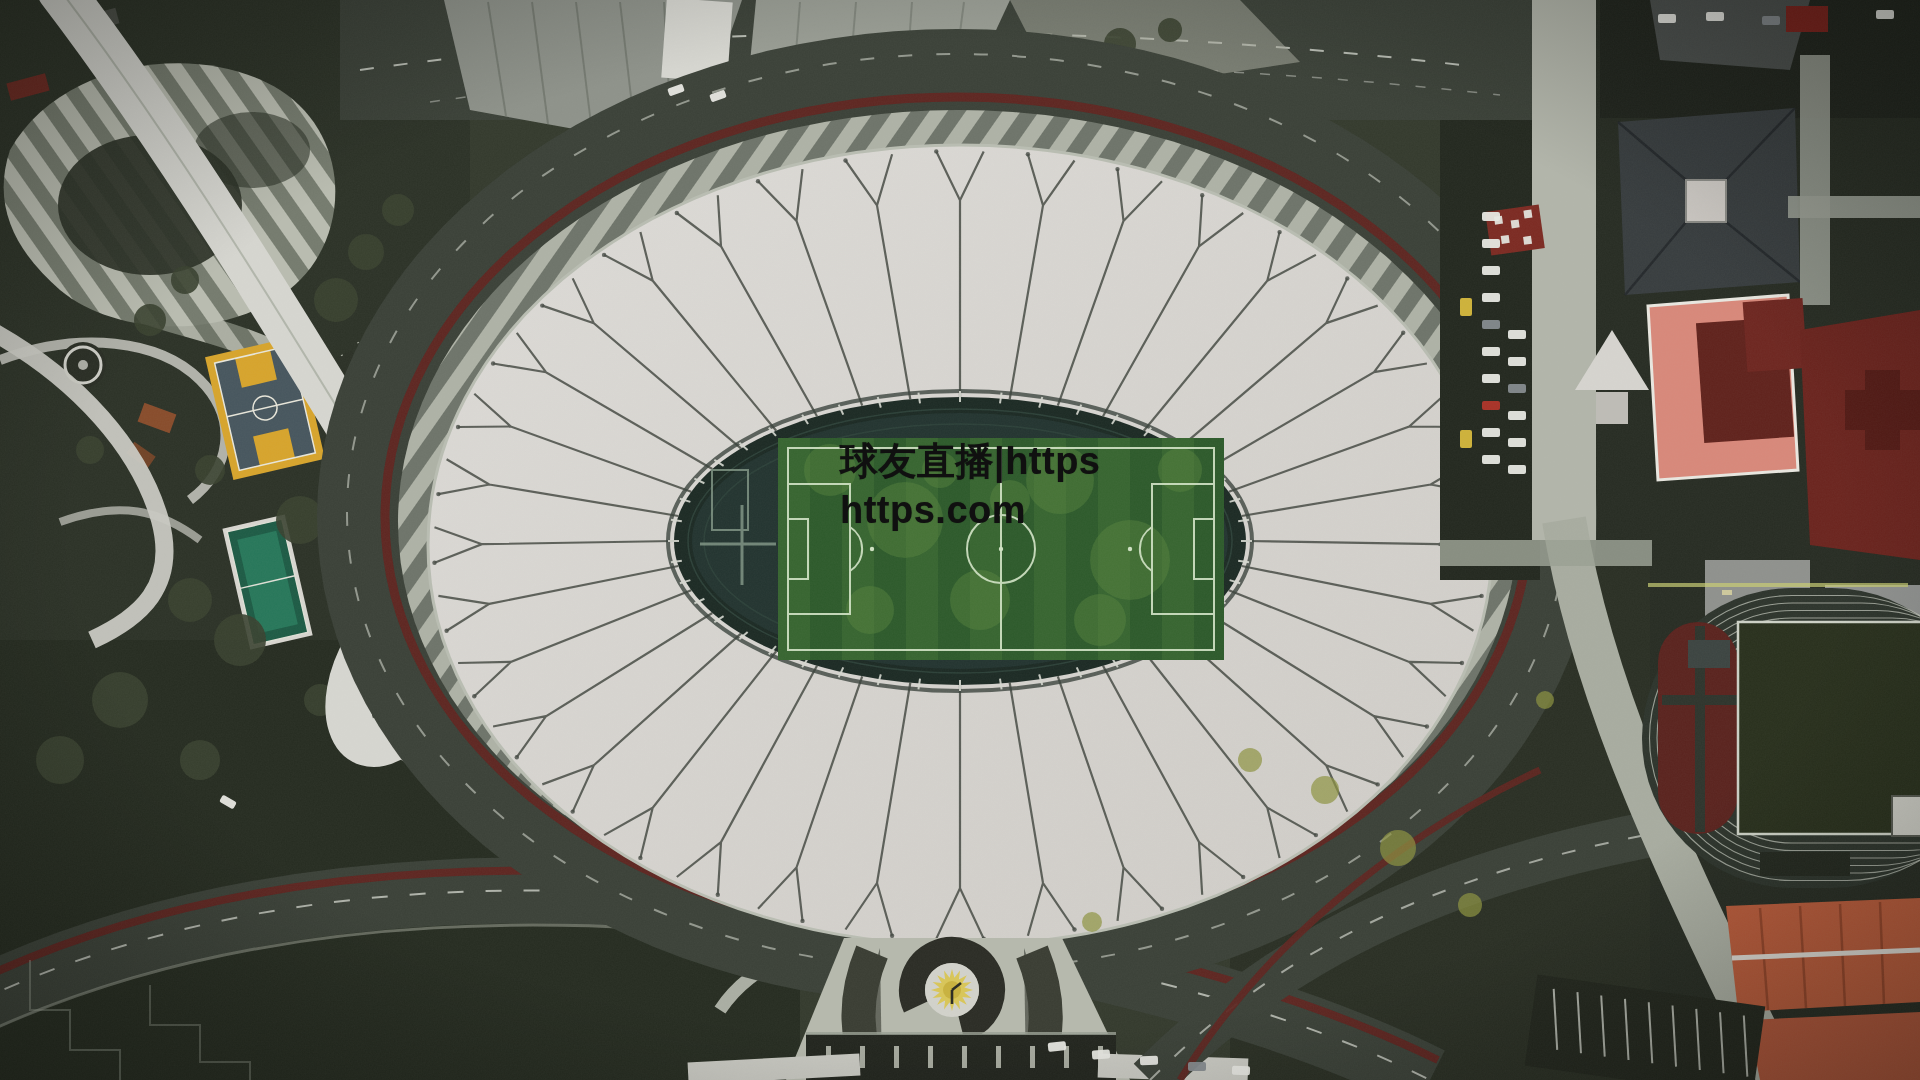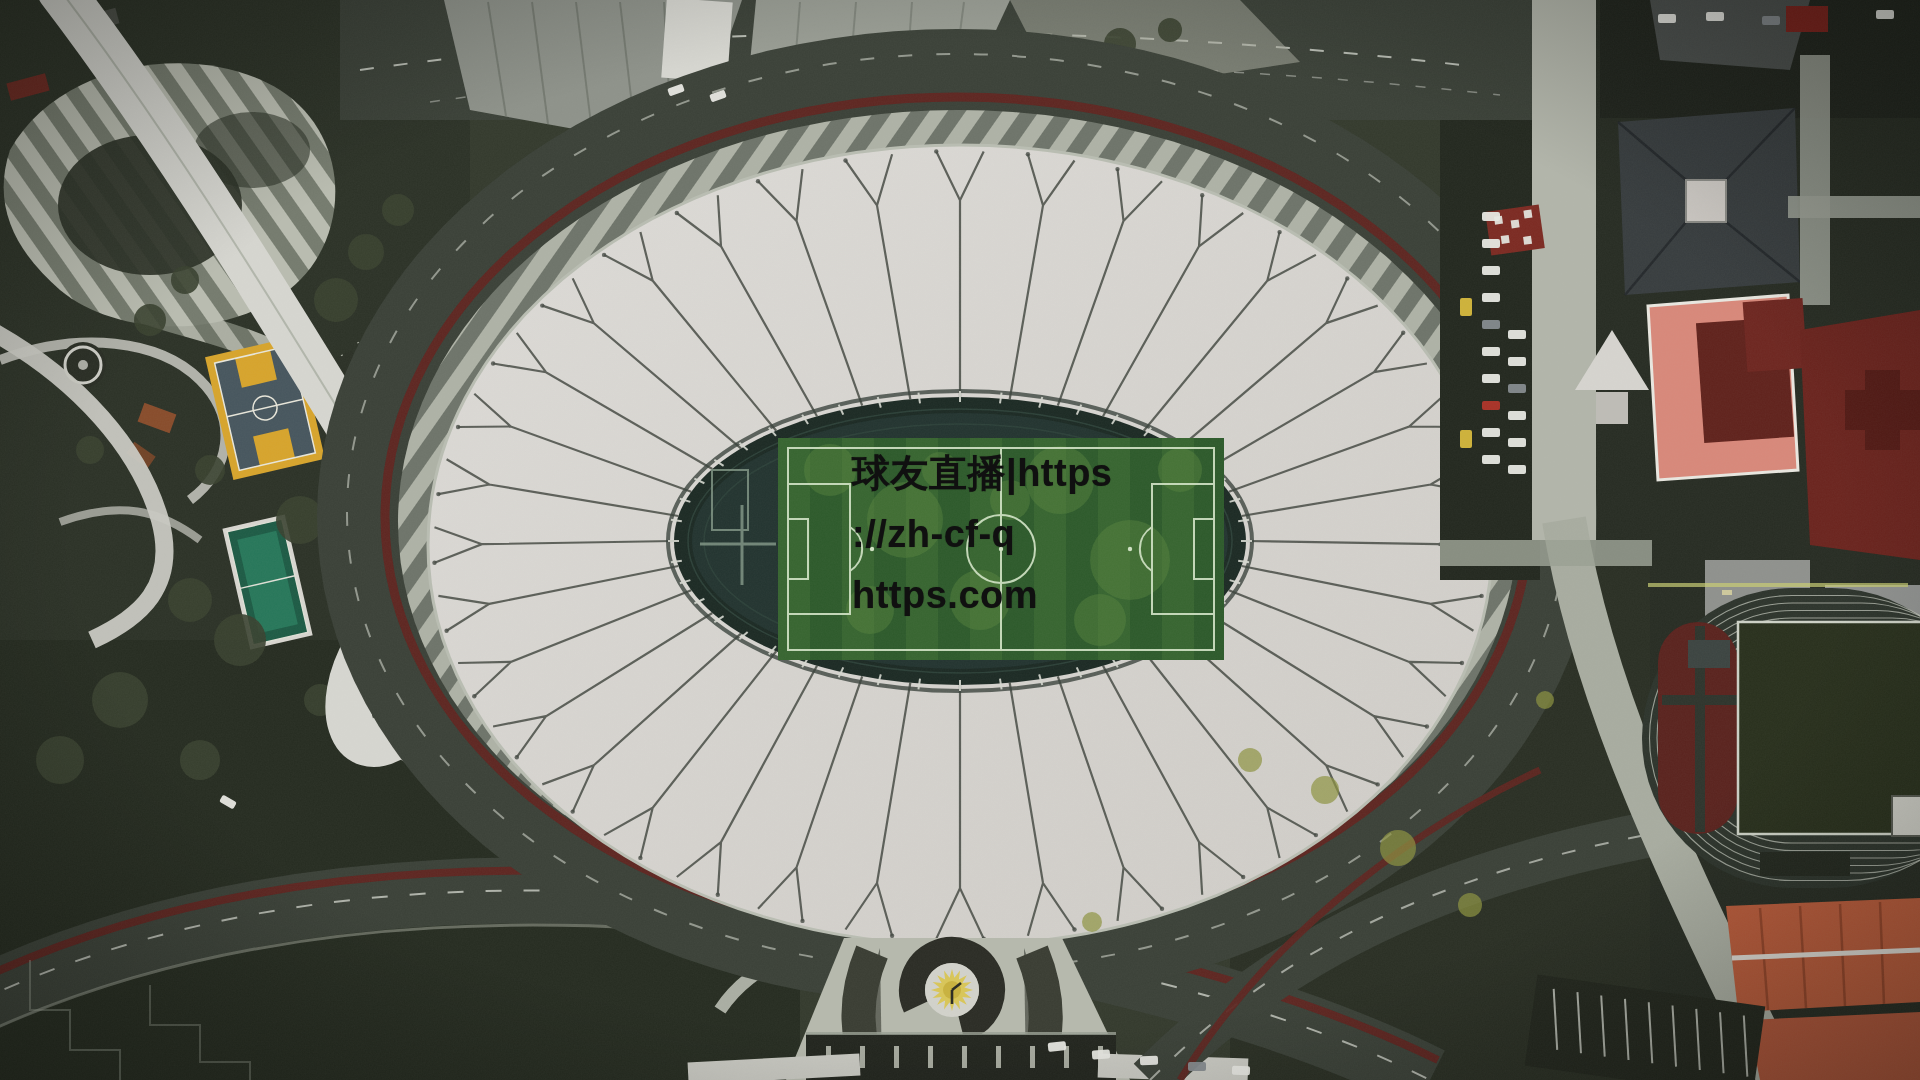--- a/index.html
+++ b/index.html
@@ -4,21 +4,21 @@
 <style>
   html,body{margin:0;padding:0;background:#1e221b;}
   .stage{position:relative;width:1920px;height:1080px;overflow:hidden;
          font-family:"Liberation Sans","DejaVu Sans",sans-serif;}
   .stage svg{position:absolute;left:0;top:0;}
   .watermark{position:absolute;left:840px;top:437px;z-index:10;
              font-family:"Liberation Sans","DejaVu Sans",sans-serif;
              font-weight:700;font-size:38px;line-height:49px;letter-spacing:.5px;
              color:var(--ink,#111);white-space:nowrap;
              text-shadow:0 0 1px rgba(0,0,0,.4);}
-  .watermark div{margin:12px;padding:0;}
+  .watermark div{margin:0;padding:0;}
 </style>
 </head>
 <body>
 
 <div class="stage">
 <svg id="scene" width="1920" height="1080" viewBox="0 0 1920 1080" xmlns="http://www.w3.org/2000/svg">
   <defs>
     <pattern id="zebra" width="30" height="30" patternUnits="userSpaceOnUse" patternTransform="rotate(35)">
       <rect width="30" height="30" fill="#aeb2a6"></rect>
           <rect width="15" height="30" fill="#6e746a"></rect>
@@ -503,16 +503,15 @@
         <rect x="1232" y="1066" width="18" height="9" rx="2" fill="#e8e8e3" transform="rotate(2 1241 1070.5)" opacity="0.95"></rect>
         <rect x="220" y="798" width="16" height="8" rx="2" fill="#e8e8e3" transform="rotate(30 228 802)" opacity="0.95"></rect>
       </g>
 
   <rect x="0" y="0" width="1920" height="1080" filter="url(#grain)" opacity="0.10"></rect>
   <rect x="0" y="0" width="1920" height="1080" fill="url(#vig)"></rect>
 </svg>
 
 <div class="watermark">
   <div>球友直播|https</div>
-  <div>://zh-cf-q</div>
   <div>https.com</div>
 </div>
 </div>
 
 </body></html>

